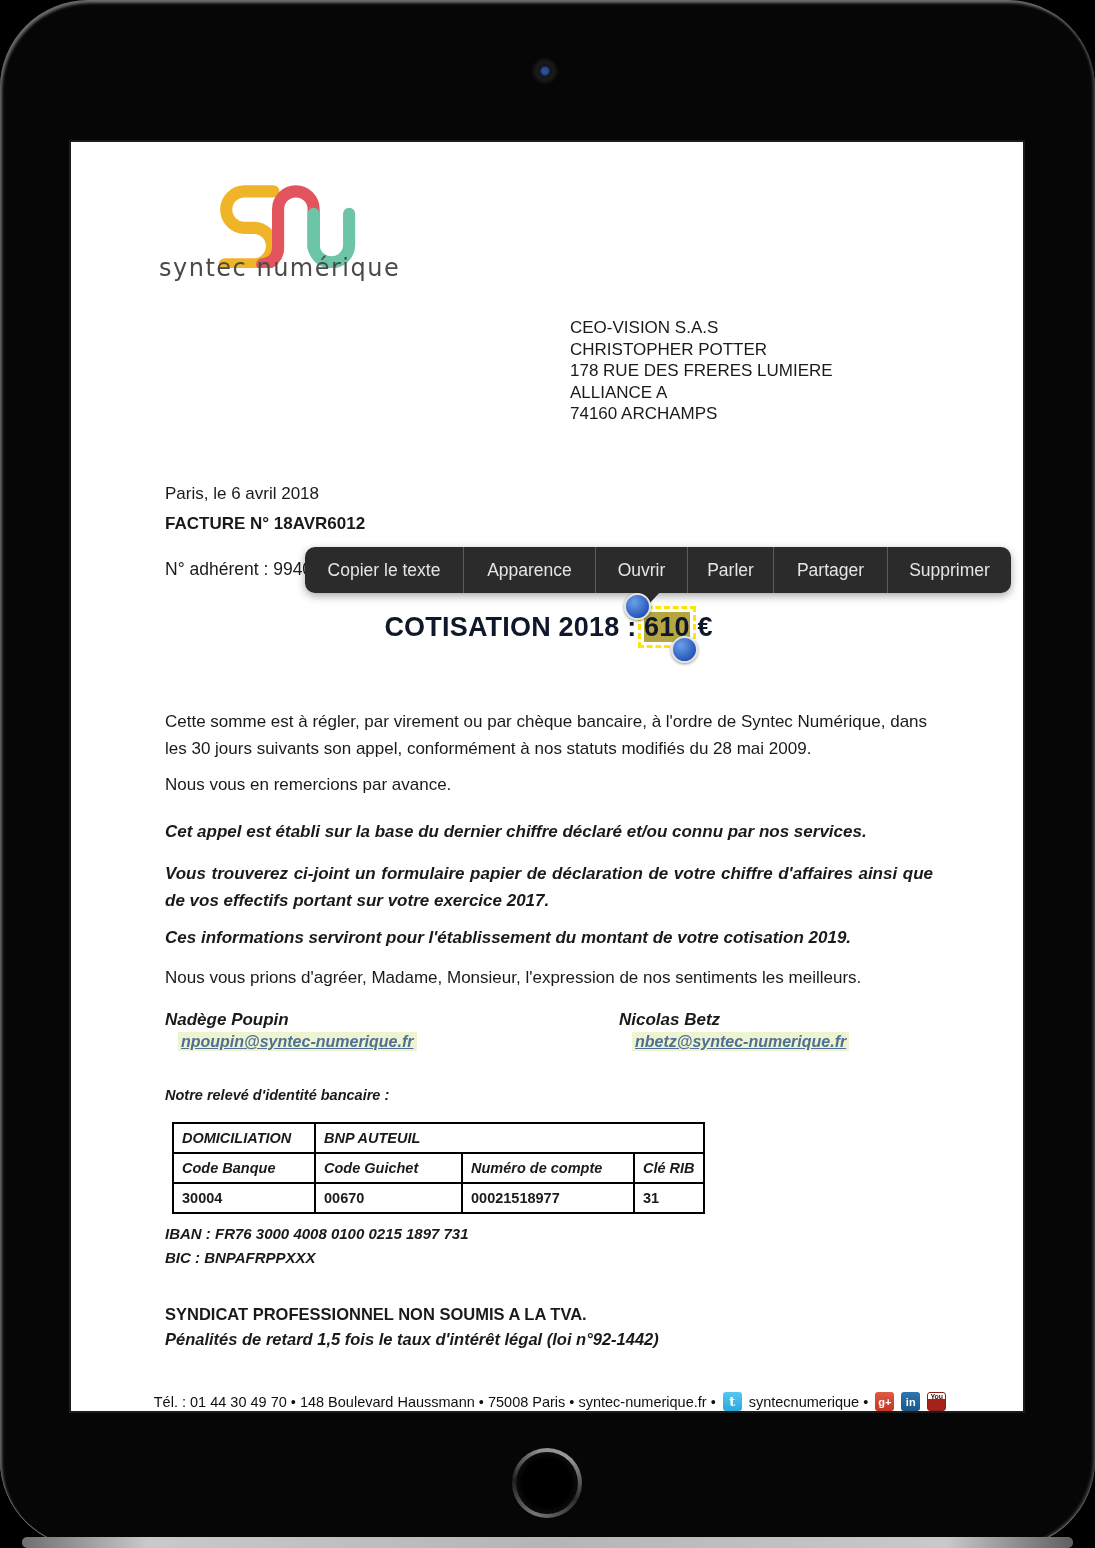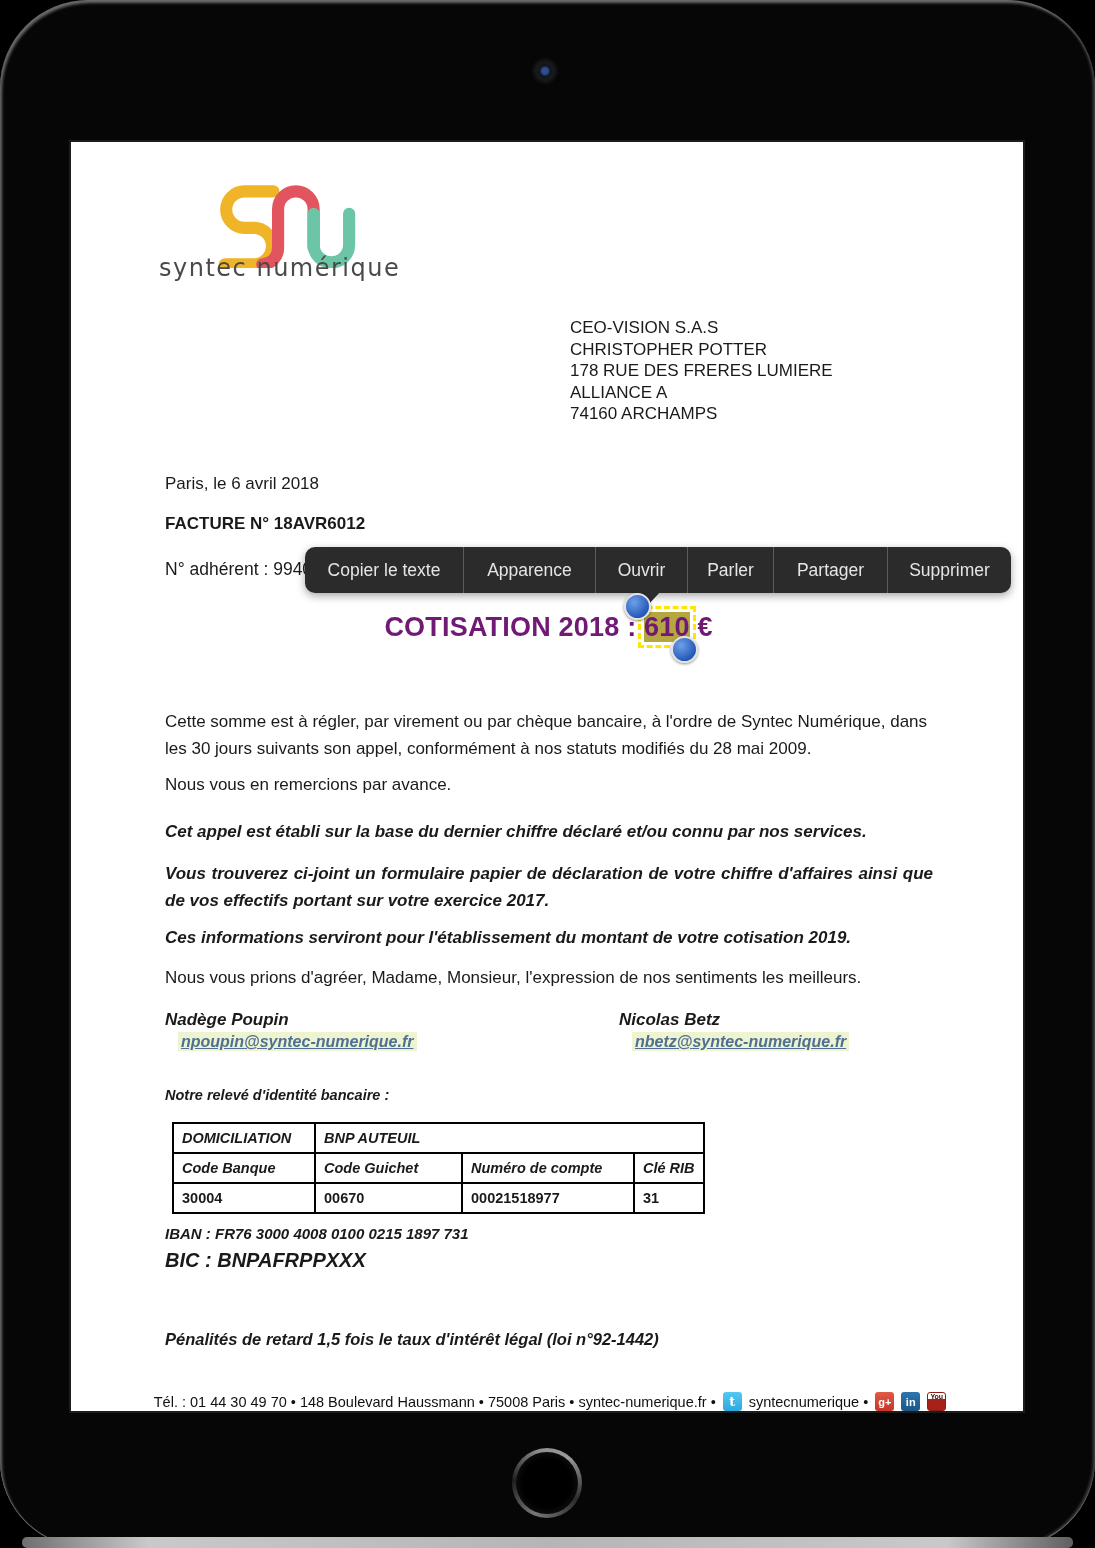--- a/index.html
+++ b/index.html
@@ -23,35 +23,35 @@
   .screen{position:absolute;left:69px;top:140px;width:956px;height:1273px;background:#fff;
           border:2px solid #1c1c1c;box-sizing:border-box;overflow:hidden;}
   .doc{position:absolute;inset:0;color:#1a1a1a;}
   .abs{position:absolute;}
   
   .logo-word{left:88px;top:112px;font-size:24px;letter-spacing:1.5px;color:#4a4a46;
              font-family:"DejaVu Sans",sans-serif;}
   
   .recipient{left:499px;top:175px;font-size:17px;line-height:21.5px;}
   
-  .date-line{left:94px;top:332px;font-size:17px;}
+  .date-line{left:94px;top:342px;font-size:17px;}
   .invoice-line{left:94px;top:372px;font-size:17px;font-weight:700;}
   .member-line{left:94px;top:417px;font-size:17.5px;}
   
   .context-menu{left:234px;top:405px;width:706px;height:46px;background:#2b2b2b;border-radius:10px;
                 display:flex;align-items:stretch;z-index:20;box-shadow:0 3px 8px rgba(0,0,0,.35);}
   .context-menu .mi{display:flex;align-items:center;justify-content:center;color:#e5e5e5;
                 font-size:17.5px;box-sizing:border-box;cursor:default;}
   .context-menu .mi + .mi{border-left:1px solid #5c5c5c;}
   .menu-caret{left:566px;top:449px;width:0;height:0;z-index:20;
               border-left:12px solid transparent;border-right:12px solid transparent;
               border-top:13px solid #2b2b2b;}
   
   .title-line{left:94px;top:470px;width:767px;text-align:center;font-size:27px;font-weight:700;
-              color:#701a75;letter-spacing:.2px;}
+              color:#0f172a;letter-spacing:.2px;}
   .sel{position:relative;background:#b5a642;outline:3px dashed #ffe600;outline-offset:3px;}
   .handle{position:absolute;width:23px;height:23px;border-radius:50%;z-index:30;
           background:radial-gradient(circle at 35% 32%,#6d9fe8,#2458b8 72%);
           border:2px solid #e3e3e3;box-shadow:0 1px 3px rgba(0,0,0,.45);}
   .handle.start{left:-20px;top:-19px;}
   .handle.end{right:-8px;bottom:-21px;}
   
   .para{left:94px;width:768px;font-size:17px;line-height:27px;}
   .p1{top:566px;}
   .p2{top:629px;}
@@ -66,21 +66,21 @@
   .sig-right{left:548px;}
   .maillink{color:#4f7096;text-decoration:underline;background:#eef3d0;padding:1px 3px;cursor:pointer;}
   
   .rib-label{left:94px;top:945px;font-size:14.5px;font-weight:700;font-style:italic;}
   .bank-table{left:101px;top:980px;border-collapse:collapse;font-size:14.5px;}
   .bank-table td{border:2px solid #000;padding:0 8px;font-weight:700;}
   .bank-table .hd{font-style:italic;}
   .bank-table tr{height:30px;}
   .c1{width:124px;} .c2{width:129px;} .c3{width:154px;} .c4{width:52px;}
   .iban-line{left:94px;top:1083px;font-size:15px;font-weight:700;font-style:italic;}
-  .bic-line{left:94px;top:1107px;font-size:20px;font-weight:700;font-style:italic;}
+  .bic-line{left:94px;top:1107px;font-size:15px;font-weight:700;font-style:italic;}
   .tva-line{left:94px;top:1163px;font-size:16.5px;font-weight:700;}
   .penalty-line{left:94px;top:1188px;font-size:16.5px;font-weight:700;font-style:italic;}
   
   .footer{left:64px;top:1250px;width:830px;display:flex;justify-content:center;align-items:center;
           gap:7px;font-size:14.5px;color:#111;}
   .sico{display:inline-flex;align-items:center;justify-content:center;width:19px;height:19px;
         border-radius:3px;color:#fff;font-weight:700;cursor:pointer;}
   .tw{background:linear-gradient(#55c8f2,#2da8dd);font-size:13px;font-family:"DejaVu Serif",serif;}
   .gp{background:linear-gradient(#e05a46,#c53727);font-size:11px;}
   .li{background:linear-gradient(#2d77ae,#1c5687);font-size:11px;}
@@ -150,20 +150,21 @@
             <td>30004</td>
             <td>00670</td>
             <td>00021518977</td>
             <td>31</td>
           </tr>
         </tbody>
           </table>
         <div class="abs iban-line">IBAN : FR76 3000 4008 0100 0215 1897 731</div>
         <div class="abs bic-line">BIC : BNPAFRPPXXX</div>
 
+        <div class="abs tva-line">SYNDICAT PROFESSIONNEL NON SOUMIS A LA TVA.</div>
         <div class="abs penalty-line">Pénalités de retard 1,5 fois le taux d'intérêt légal (loi n°92-1442)</div>
 
         <div class="abs footer">
           <span>Tél. : 01 44 30 49 70 • 148 Boulevard Haussmann • 75008 Paris • syntec-numerique.fr •</span>
           <span class="sico tw">t</span>
           <span>syntecnumerique •</span>
           <span class="sico gp">g+</span>
           <span class="sico li">in</span>
           <span class="sico yt">You</span>
         </div>

